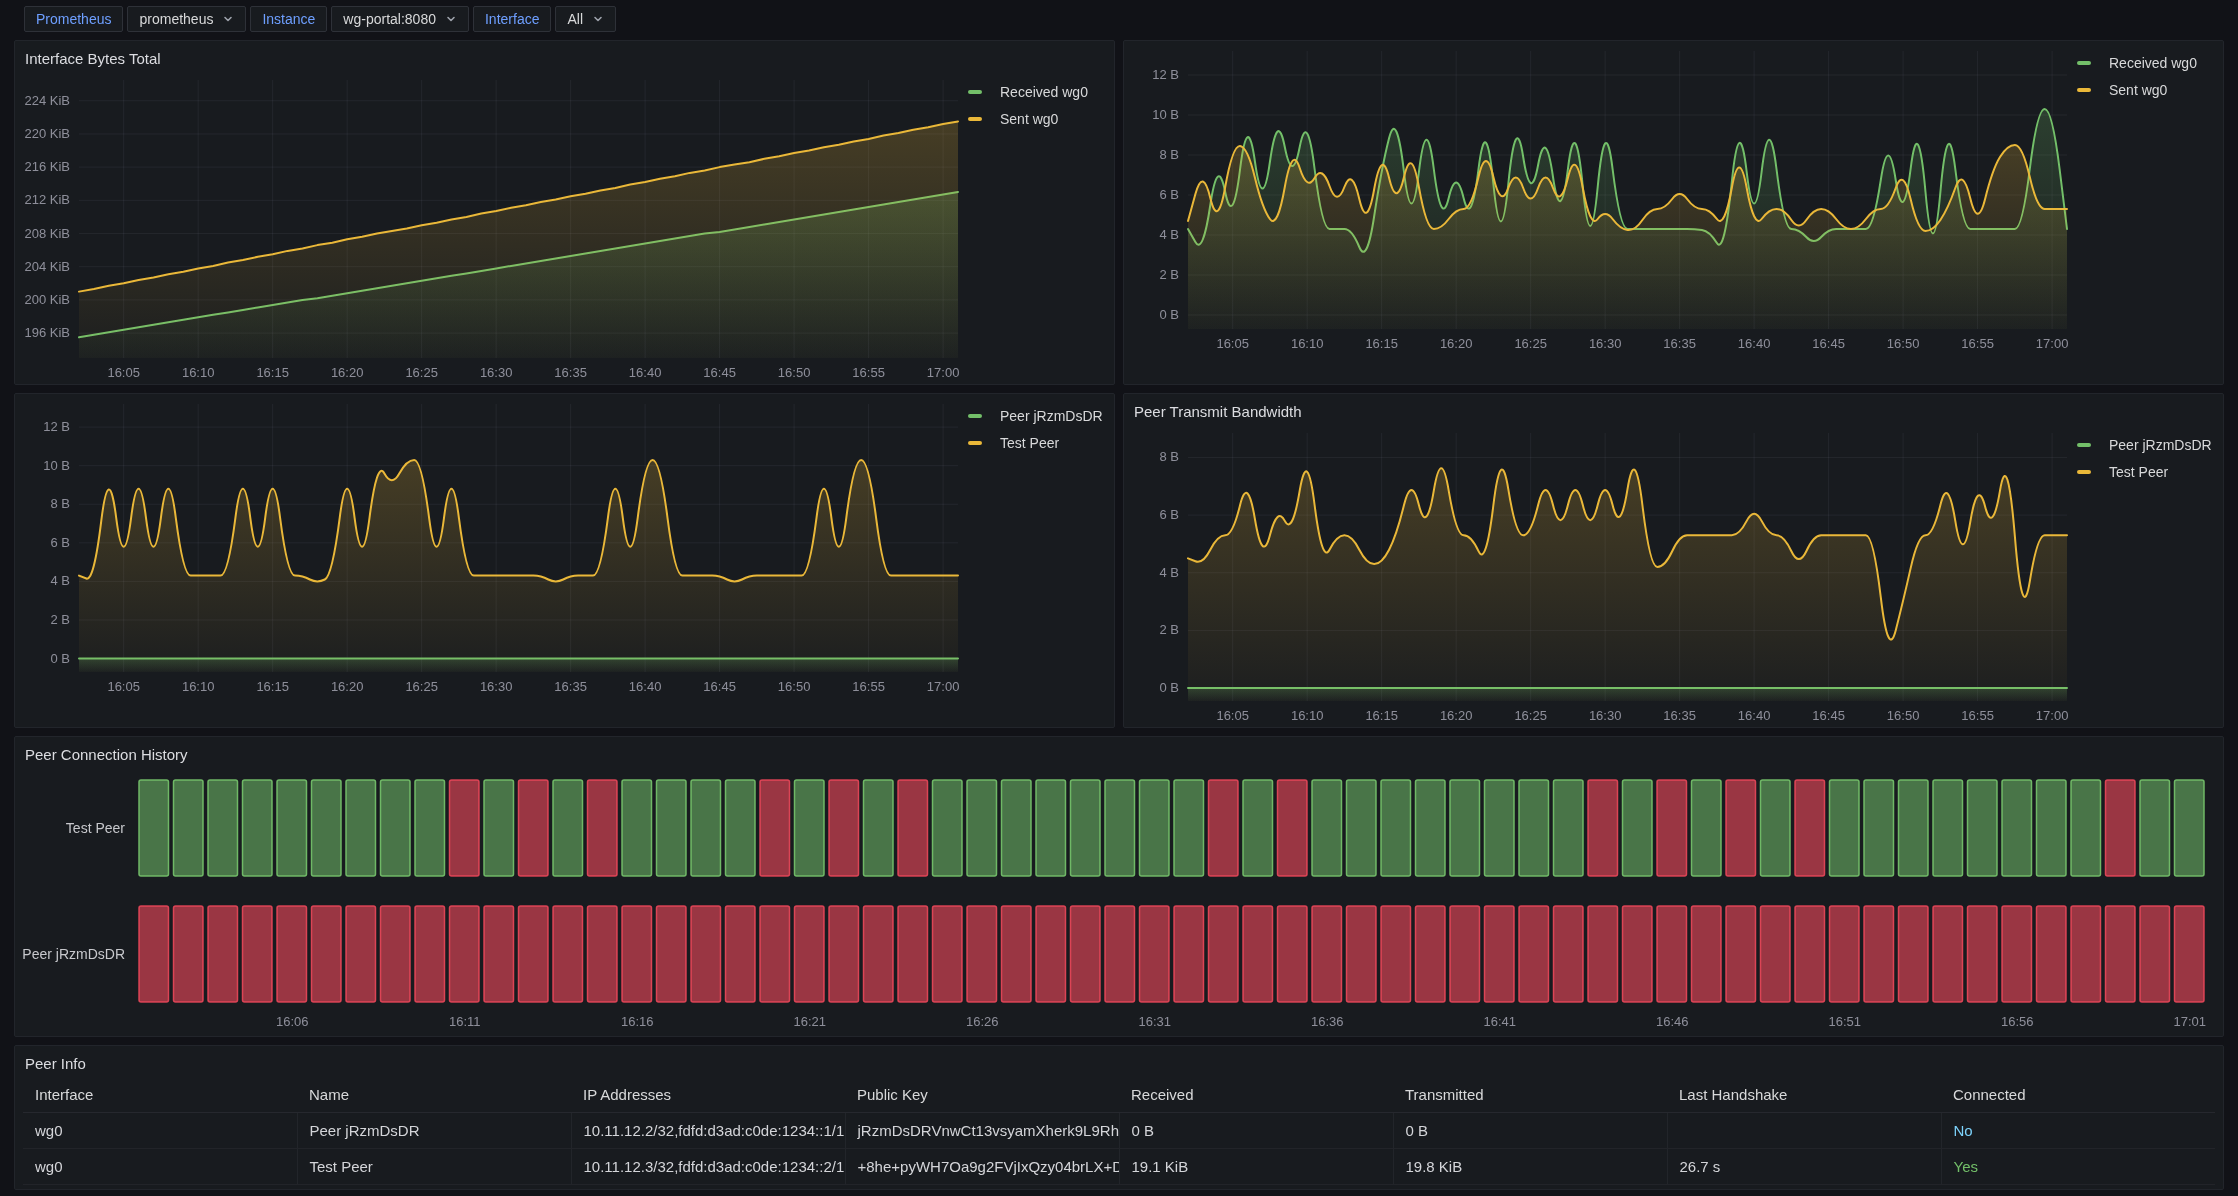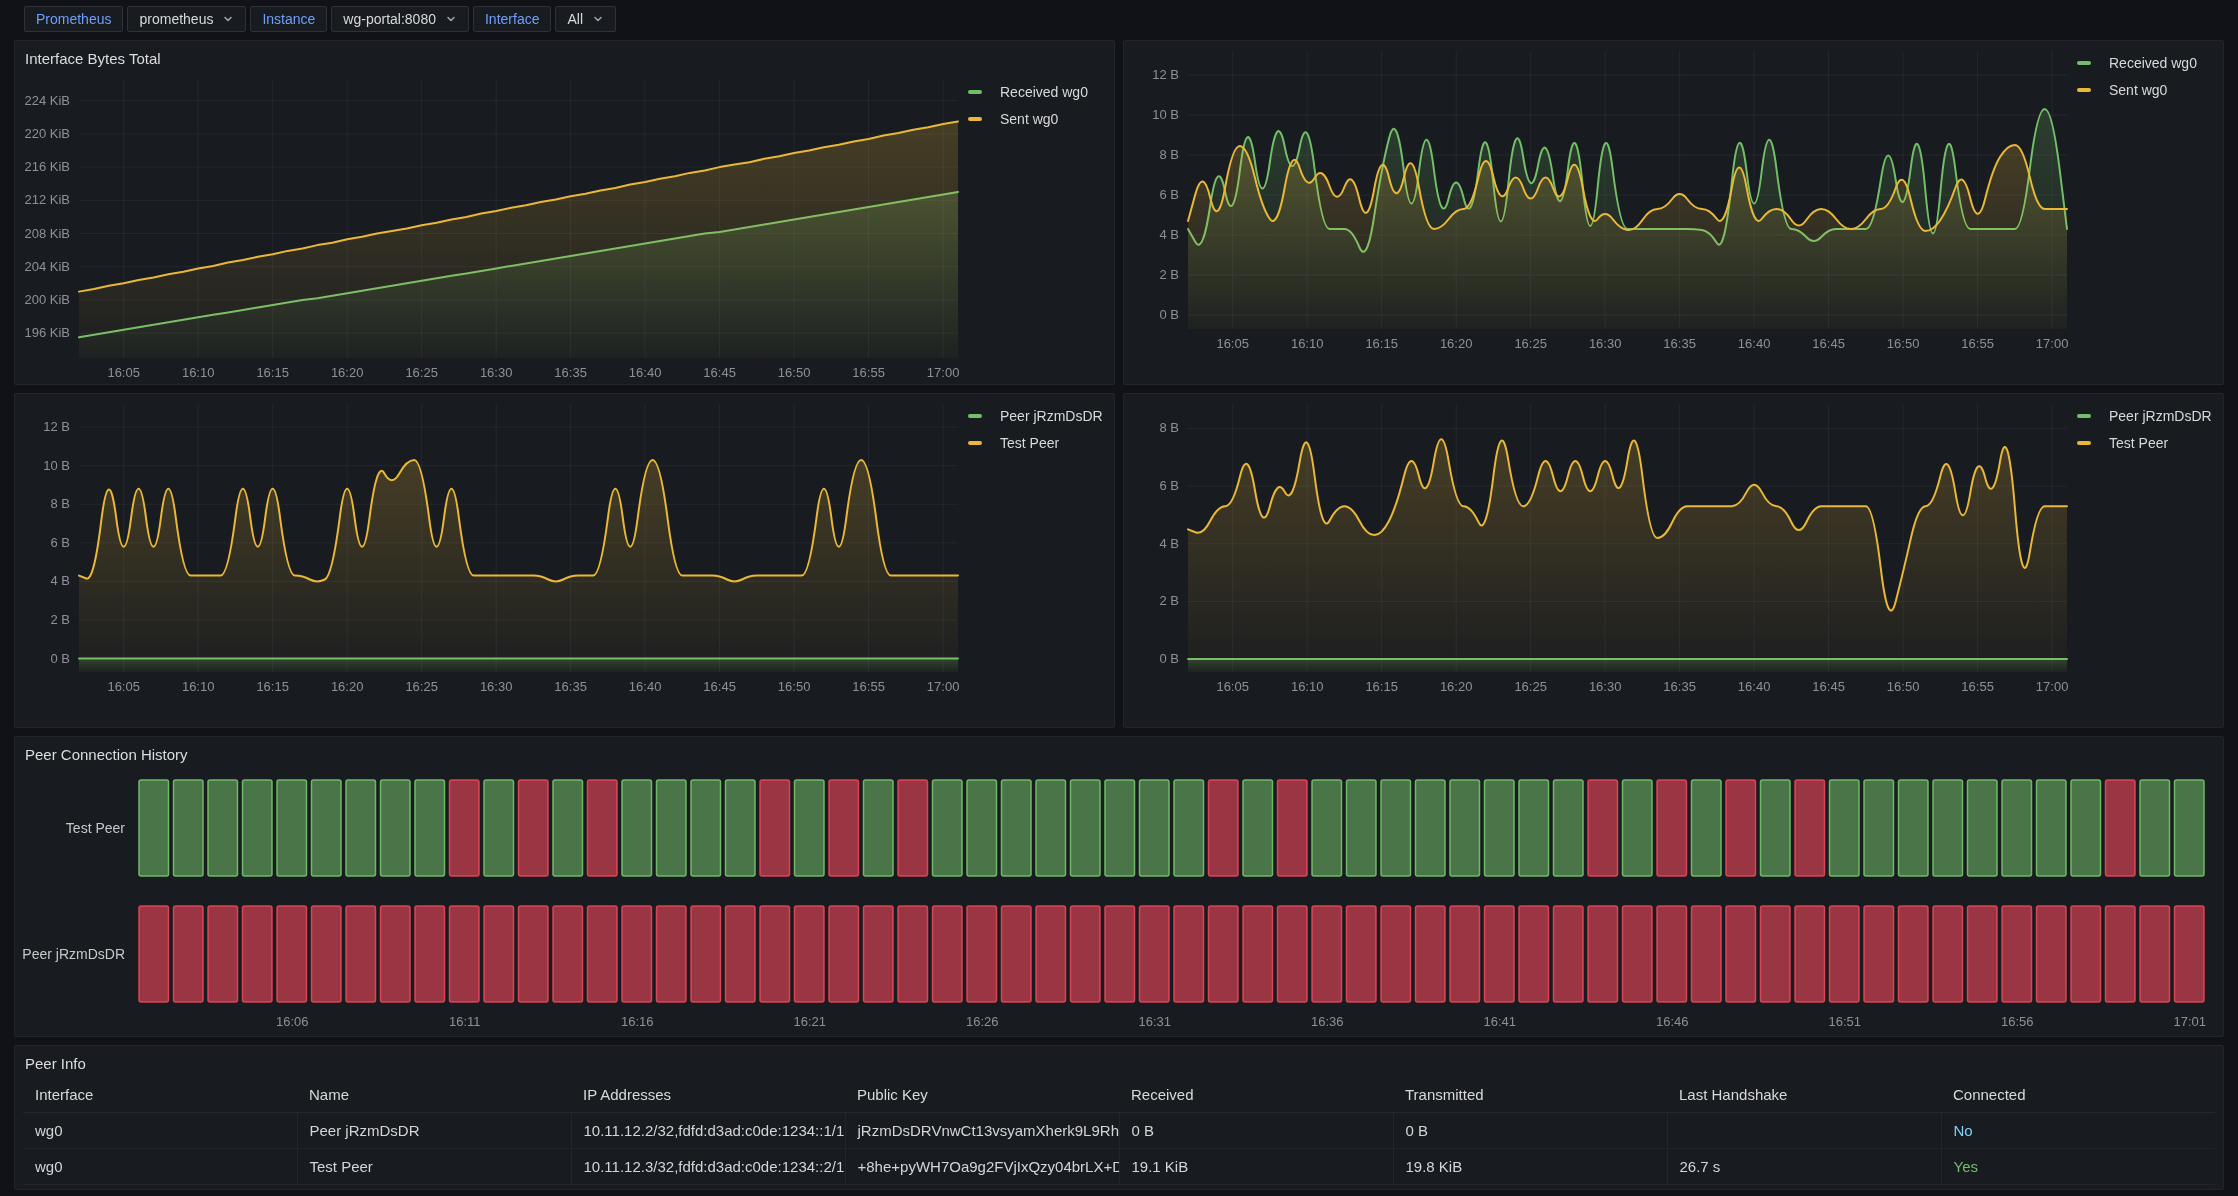--- a/index.html
+++ b/index.html
@@ -306,20 +306,21 @@
           </div>
           <div class="legend-item">
             <span class="legend-swatch" style="background: rgb(234, 184, 57);"></span>
             <span>Test Peer</span>
           </div>
         </div>
     </div>
   </div>
 
   <div class="panel">
+    <div class="panel-title">Peer Transmit Bandwidth</div>
     <div class="chart-row">
       <div class="chart-host"><svg width="953" height="304">
             <line x1="108.69491525423729" x2="108.69491525423729" y1="10" y2="278" stroke="rgba(204,204,220,0.07)" stroke-width="1"></line>
             <text x="108.69491525423729" y="297" text-anchor="middle" font-size="13" fill="rgba(204,204,220,0.65)">16:05</text>
             <line x1="183.18644067796612" x2="183.18644067796612" y1="10" y2="278" stroke="rgba(204,204,220,0.07)" stroke-width="1"></line>
             <text x="183.18644067796612" y="297" text-anchor="middle" font-size="13" fill="rgba(204,204,220,0.65)">16:10</text>
             <line x1="257.6779661016949" x2="257.6779661016949" y1="10" y2="278" stroke="rgba(204,204,220,0.07)" stroke-width="1"></line>
             <text x="257.6779661016949" y="297" text-anchor="middle" font-size="13" fill="rgba(204,204,220,0.65)">16:15</text>
             <line x1="332.1694915254237" x2="332.1694915254237" y1="10" y2="278" stroke="rgba(204,204,220,0.07)" stroke-width="1"></line>
             <text x="332.1694915254237" y="297" text-anchor="middle" font-size="13" fill="rgba(204,204,220,0.65)">16:20</text>

